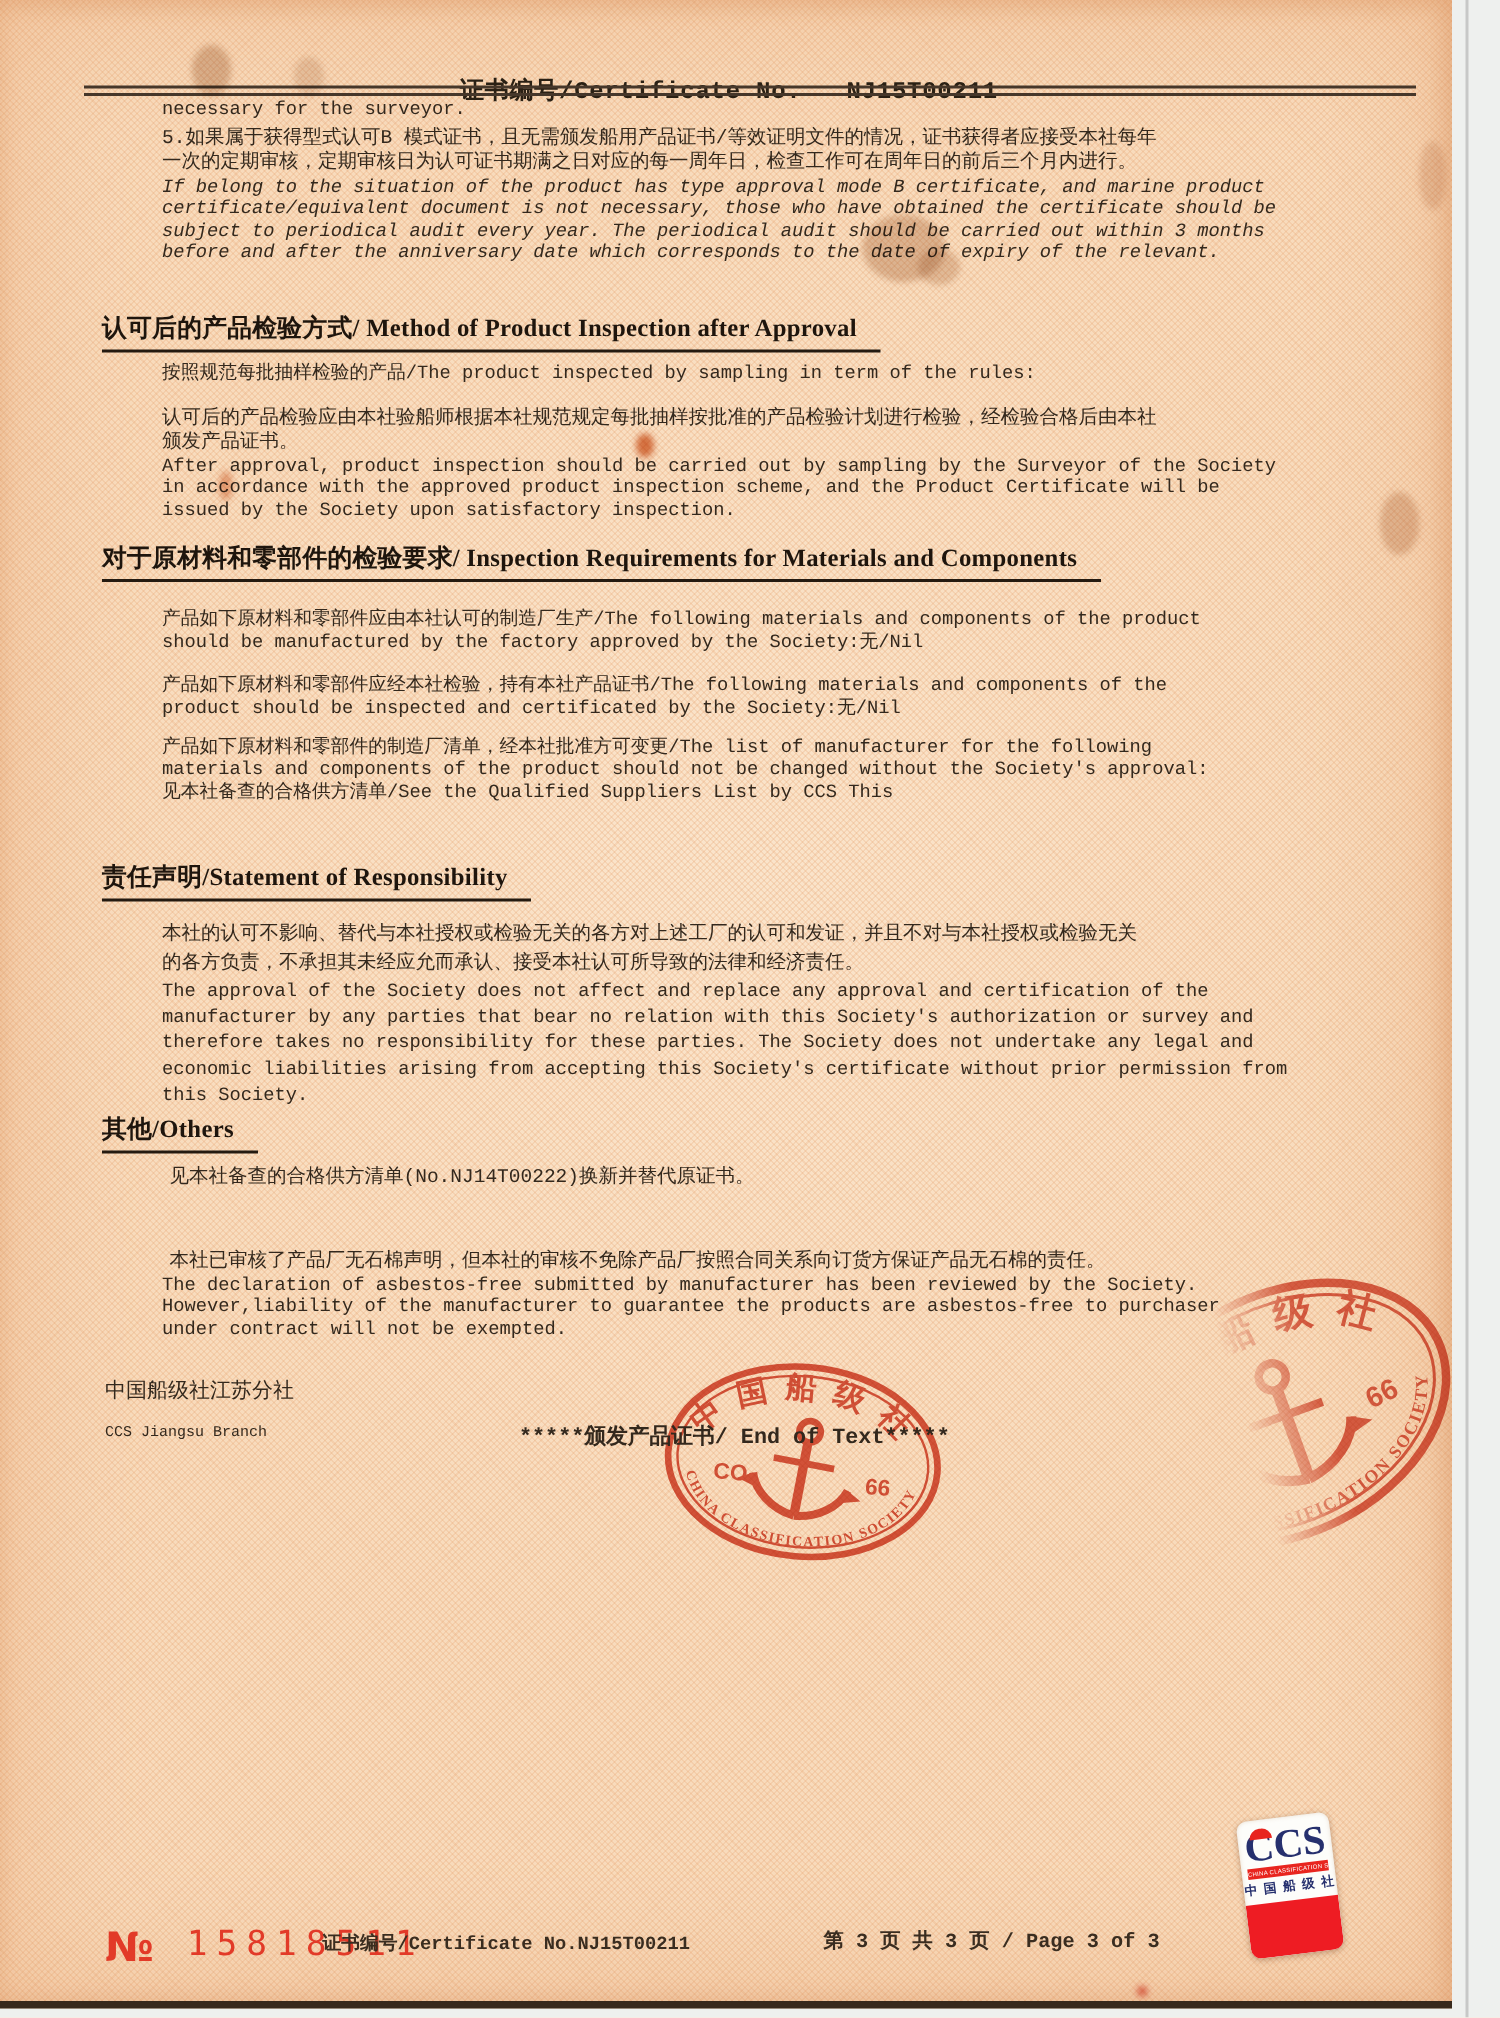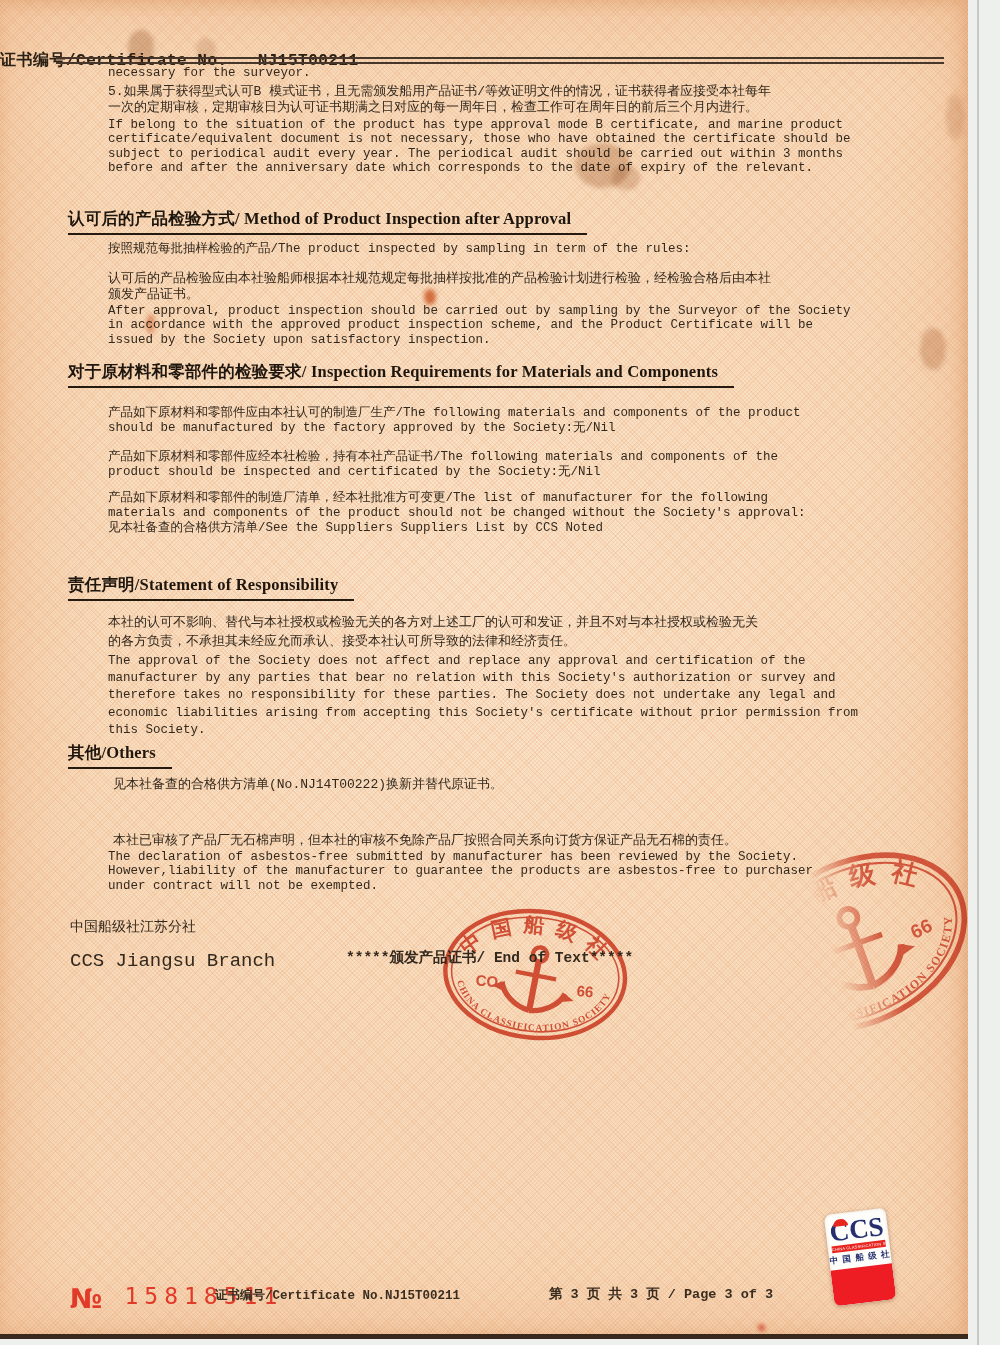--- a/index.html
+++ b/index.html
@@ -72,68 +72,68 @@
   
   .serial{position:absolute;left:70px;top:1283px;color:#e23a28;font-family:"DejaVu Sans",sans-serif;}
   .serial .no{font-size:27px;font-weight:bold;margin-right:22px;vertical-align:top;}
   .serial .digits{font-family:"DejaVu Sans Mono","Liberation Mono",monospace;font-size:23px;letter-spacing:6px;}
 </style>
 </head>
 <body>
 
 <div class="paper">
 
-  <div class="t mono hdr" style="left:0;top:32px;width:972px;text-align:left;">
+  <div class="t mono hdr" style="left:0;top:32px;width:972px;text-align:center;">
     <span>证书编号/Certificate No.</span><span style="display:inline-block;width:30px;"></span><span>NJ15T00211</span>
   </div>
   <div class="rule"></div>
 
   <div class="t mono body-text" style="left:108px;top:66px;width:790px;">necessary for the surveyor.</div>
   <div class="t mono zh-block" style="left:108px;top:84px;width:800px;">5.如果属于获得型式认可B 模式证书，且无需颁发船用产品证书/等效证明文件的情况，证书获得者应接受本社每年
 一次的定期审核，定期审核日为认可证书期满之日对应的每一周年日，检查工作可在周年日的前后三个月内进行。</div>
-  <div class="t mono body-text" style="left:108px;top:118px;width:800px;">If belong to the situation of the product has type approval mode B certificate, and marine product
+  <div class="t mono body-text" style="left:108px;top:118px;width:800px;font-style:italic;">If belong to the situation of the product has type approval mode B certificate, and marine product
 certificate/equivalent document is not necessary, those who have obtained the certificate should be
 subject to periodical audit every year. The periodical audit should be carried out within 3 months
 before and after the anniversary date which corresponds to the date of expiry of the relevant.</div>
 
   <div class="t sec-title" style="left:68px;top:208px;">认可后的产品检验方式/ Method of Product Inspection after Approval</div>
   <div class="t mono body-text" style="left:108px;top:242px;width:800px;">按照规范每批抽样检验的产品/The product inspected by sampling in term of the rules:</div>
   <div class="t mono zh-block" style="left:108px;top:271px;width:800px;">认可后的产品检验应由本社验船师根据本社规范规定每批抽样按批准的产品检验计划进行检验，经检验合格后由本社
 颁发产品证书。</div>
   <div class="t mono body-text" style="left:108px;top:304px;width:800px;">After approval, product inspection should be carried out by sampling by the Surveyor of the Society
 in accordance with the approved product inspection scheme, and the Product Certificate will be
 issued by the Society upon satisfactory inspection.</div>
 
   <div class="t sec-title" style="left:68px;top:361px;">对于原材料和零部件的检验要求/ Inspection Requirements for Materials and Components</div>
   <div class="t mono body-text" style="left:108px;top:406px;width:800px;line-height:15px;">产品如下原材料和零部件应由本社认可的制造厂生产/The following materials and components of the product
 should be manufactured by the factory approved by the Society:无/Nil</div>
   <div class="t mono body-text" style="left:108px;top:450px;width:800px;line-height:15px;">产品如下原材料和零部件应经本社检验，持有本社产品证书/The following materials and components of the
 product should be inspected and certificated by the Society:无/Nil</div>
   <div class="t mono body-text" style="left:108px;top:491px;width:800px;line-height:15px;">产品如下原材料和零部件的制造厂清单，经本社批准方可变更/The list of manufacturer for the following
 materials and components of the product should not be changed without the Society's approval:</div>
-  <div class="t mono body-text" style="left:108px;top:521px;width:800px;">见本社备查的合格供方清单/See the Suppliers Suppliers List by CCS Noted</div>
+  <div class="t mono body-text" style="left:108px;top:521px;width:800px;">见本社备查的合格供方清单/See the Qualified Suppliers List by CCS This</div>
 
   <div class="t sec-title" style="left:68px;top:574px;">责任声明/Statement of Responsibility</div>
   <div class="t mono zh-block loose-zh" style="left:108px;top:614px;width:800px;">本社的认可不影响、替代与本社授权或检验无关的各方对上述工厂的认可和发证，并且不对与本社授权或检验无关
 的各方负责，不承担其未经应允而承认、接受本社认可所导致的法律和经济责任。</div>
   <div class="t mono body-text loose" style="left:108px;top:653px;width:800px;">The approval of the Society does not affect and replace any approval and certification of the
 manufacturer by any parties that bear no relation with this Society's authorization or survey and
 therefore takes no responsibility for these parties. The Society does not undertake any legal and
 economic liabilities arising from accepting this Society's certificate without prior permission from
 this Society.</div>
 
   <div class="t sec-title" style="left:68px;top:742px;">其他/Others</div>
   <div class="t mono zh-block" style="left:113px;top:777px;width:800px;">见本社备查的合格供方清单(No.NJ14T00222)换新并替代原证书。</div>
   <div class="t mono zh-block" style="left:113px;top:833px;width:800px;">本社已审核了产品厂无石棉声明，但本社的审核不免除产品厂按照合同关系向订货方保证产品无石棉的责任。</div>
   <div class="t mono body-text" style="left:108px;top:850px;width:800px;">The declaration of asbestos-free submitted by manufacturer has been reviewed by the Society.
 However,liability of the manufacturer to guarantee the products are asbestos-free to purchaser
 under contract will not be exempted.</div>
 
   <div class="t mono" style="left:70px;top:918px;font-size:14px;">中国船级社江苏分社</div>
-  <div class="t mono" style="left:70px;top:950px;font-size:19px;">CCS Jiangsu Branch</div>
+  <div class="t mono" style="left:70px;top:950px;font-size:10px;">CCS Jiangsu Branch</div>
   <div class="t mono" style="left:346px;top:948px;font-size:14.5px;font-weight:bold;z-index:3;">*****颁发产品证书/ End of Text*****</div>
 
   <div class="stamp stamp-main">
     <svg width="196" height="143" viewBox="0 0 220 160">
       <ellipse cx="110" cy="80" rx="101" ry="71" fill="none" stroke="#d4503a" stroke-width="5"></ellipse>
       <ellipse cx="110" cy="80" rx="94" ry="64" fill="none" stroke="#d4503a" stroke-width="1.8"></ellipse>
       <path id="arcTopA" d="M 28,96 A 83,55 0 1 1 192,96" fill="none"></path>
       <path id="arcBotA" d="M 22,84 A 88,59 0 1 0 198,84" fill="none"></path>
       <text font-size="23" font-weight="bold" letter-spacing="12">
         <textPath href="#arcTopA" startOffset="50%" text-anchor="middle">中国船级社</textPath>

